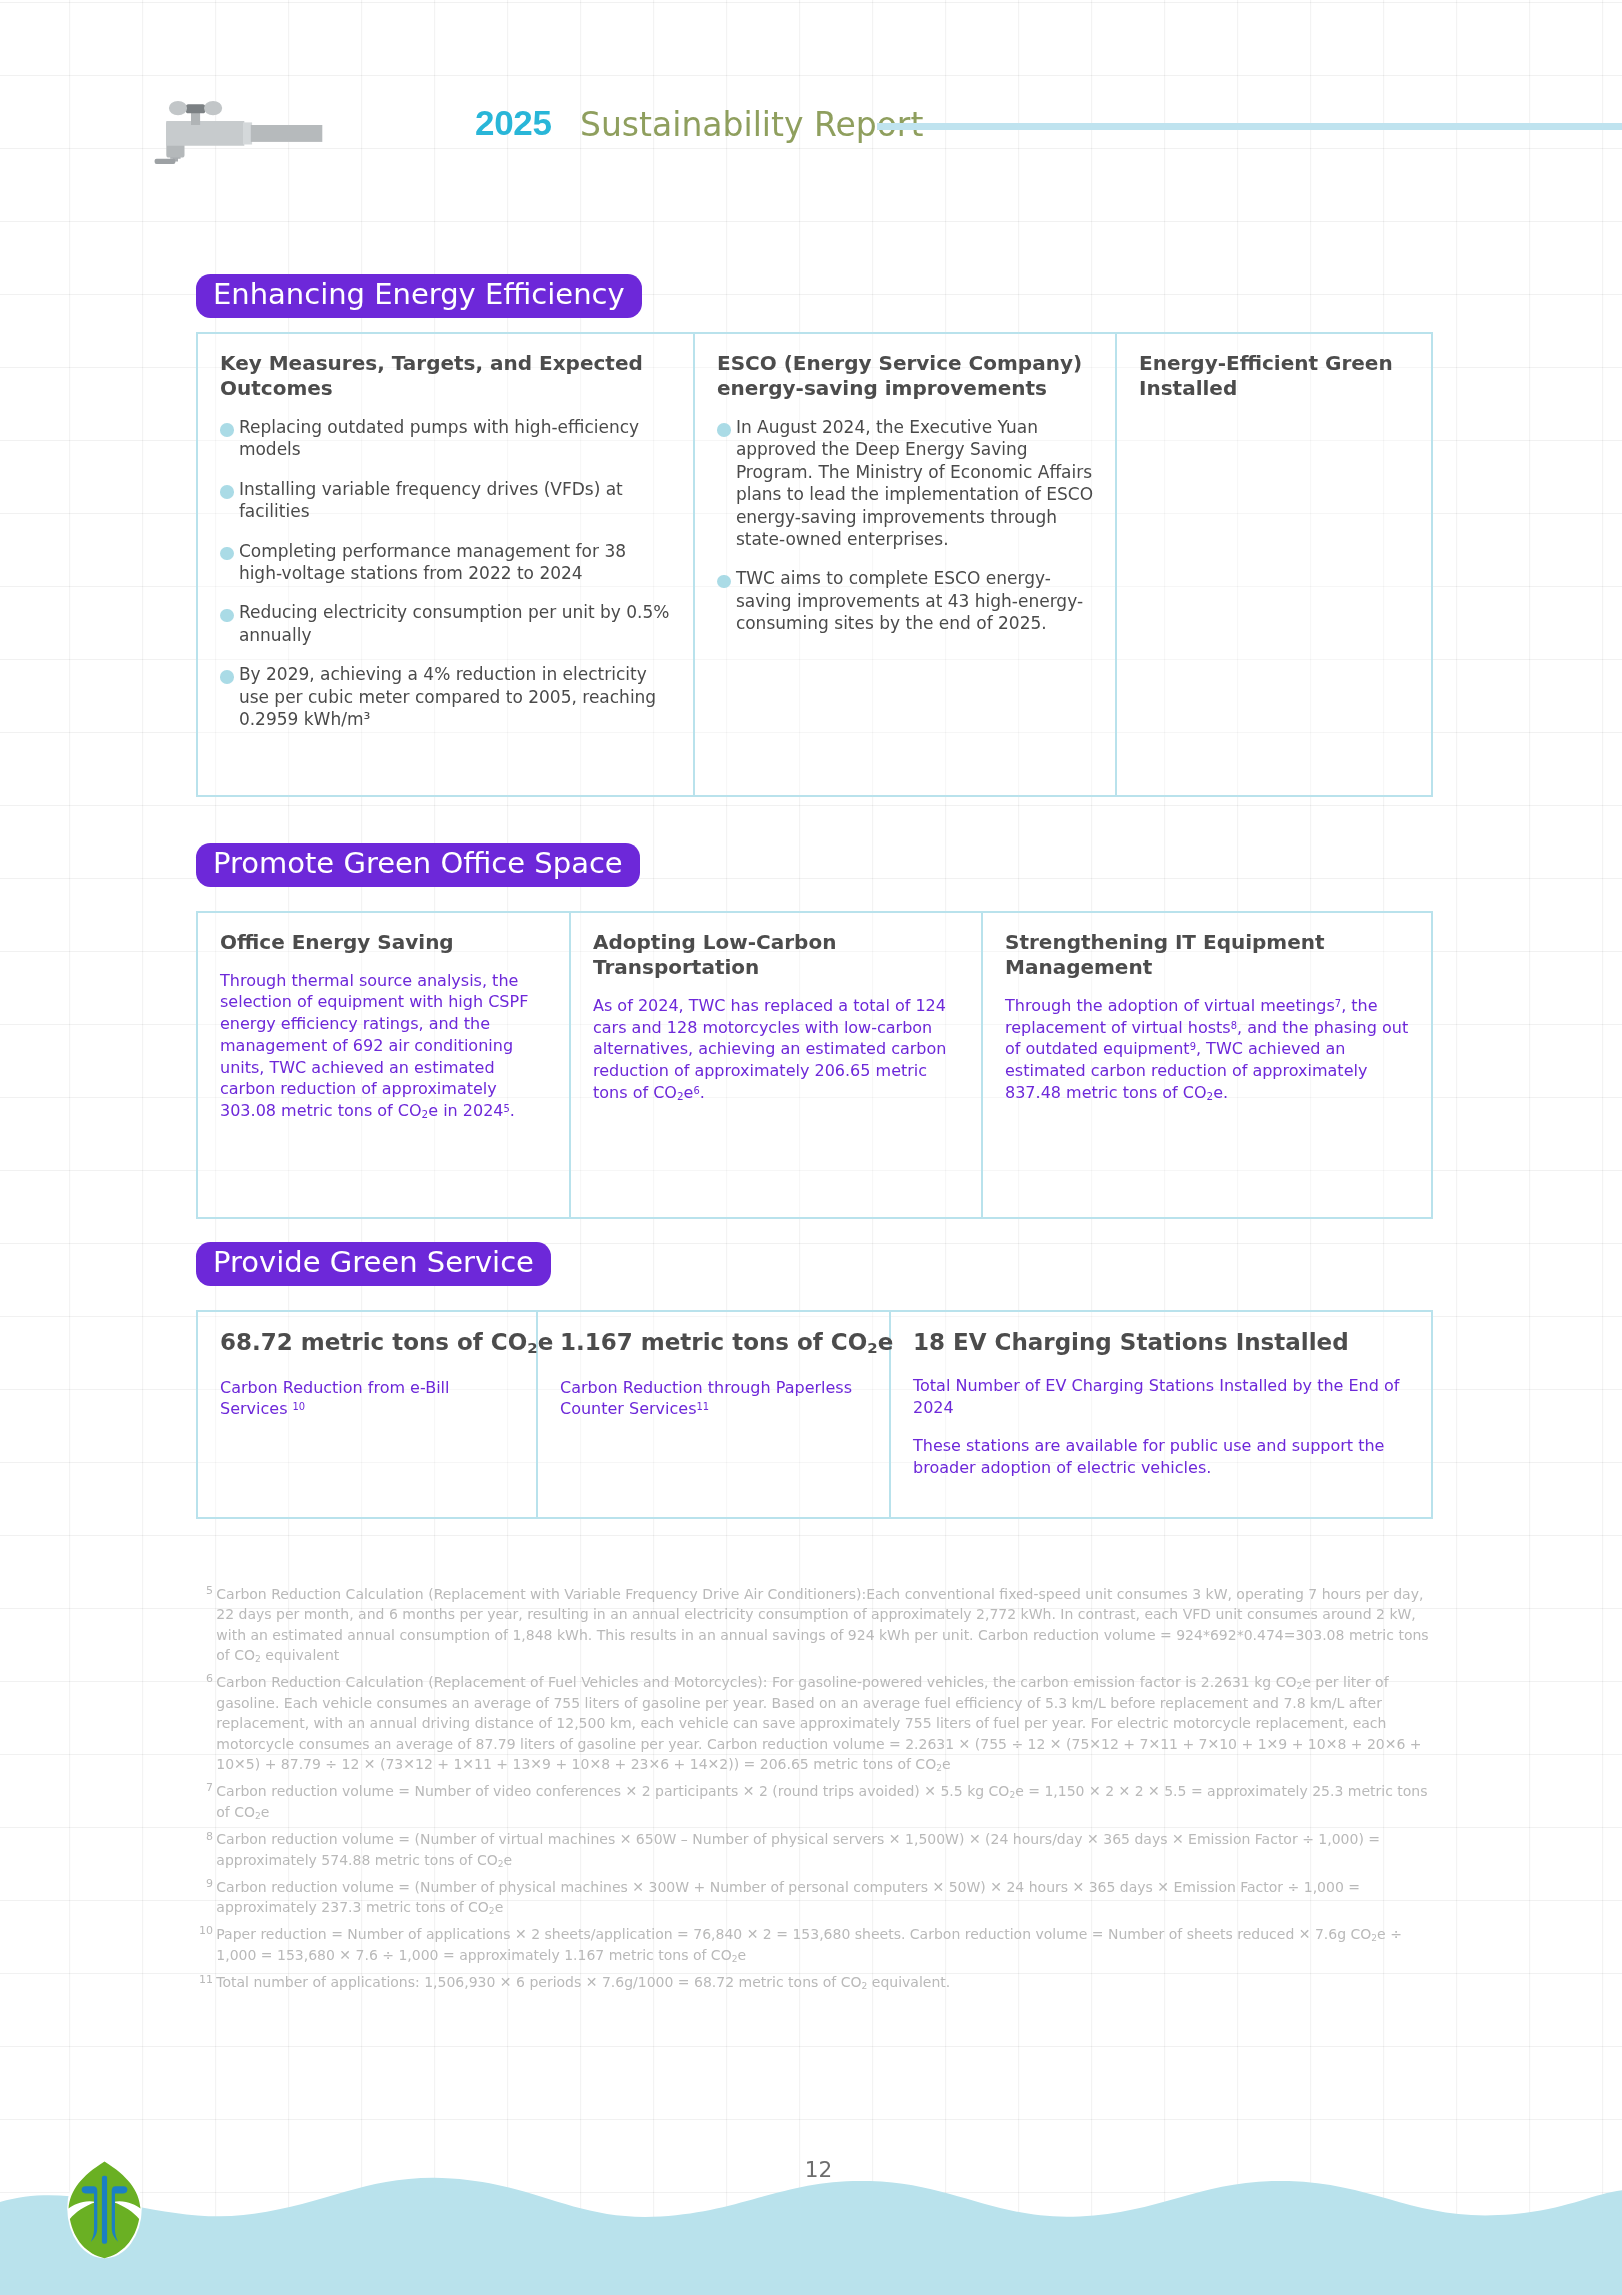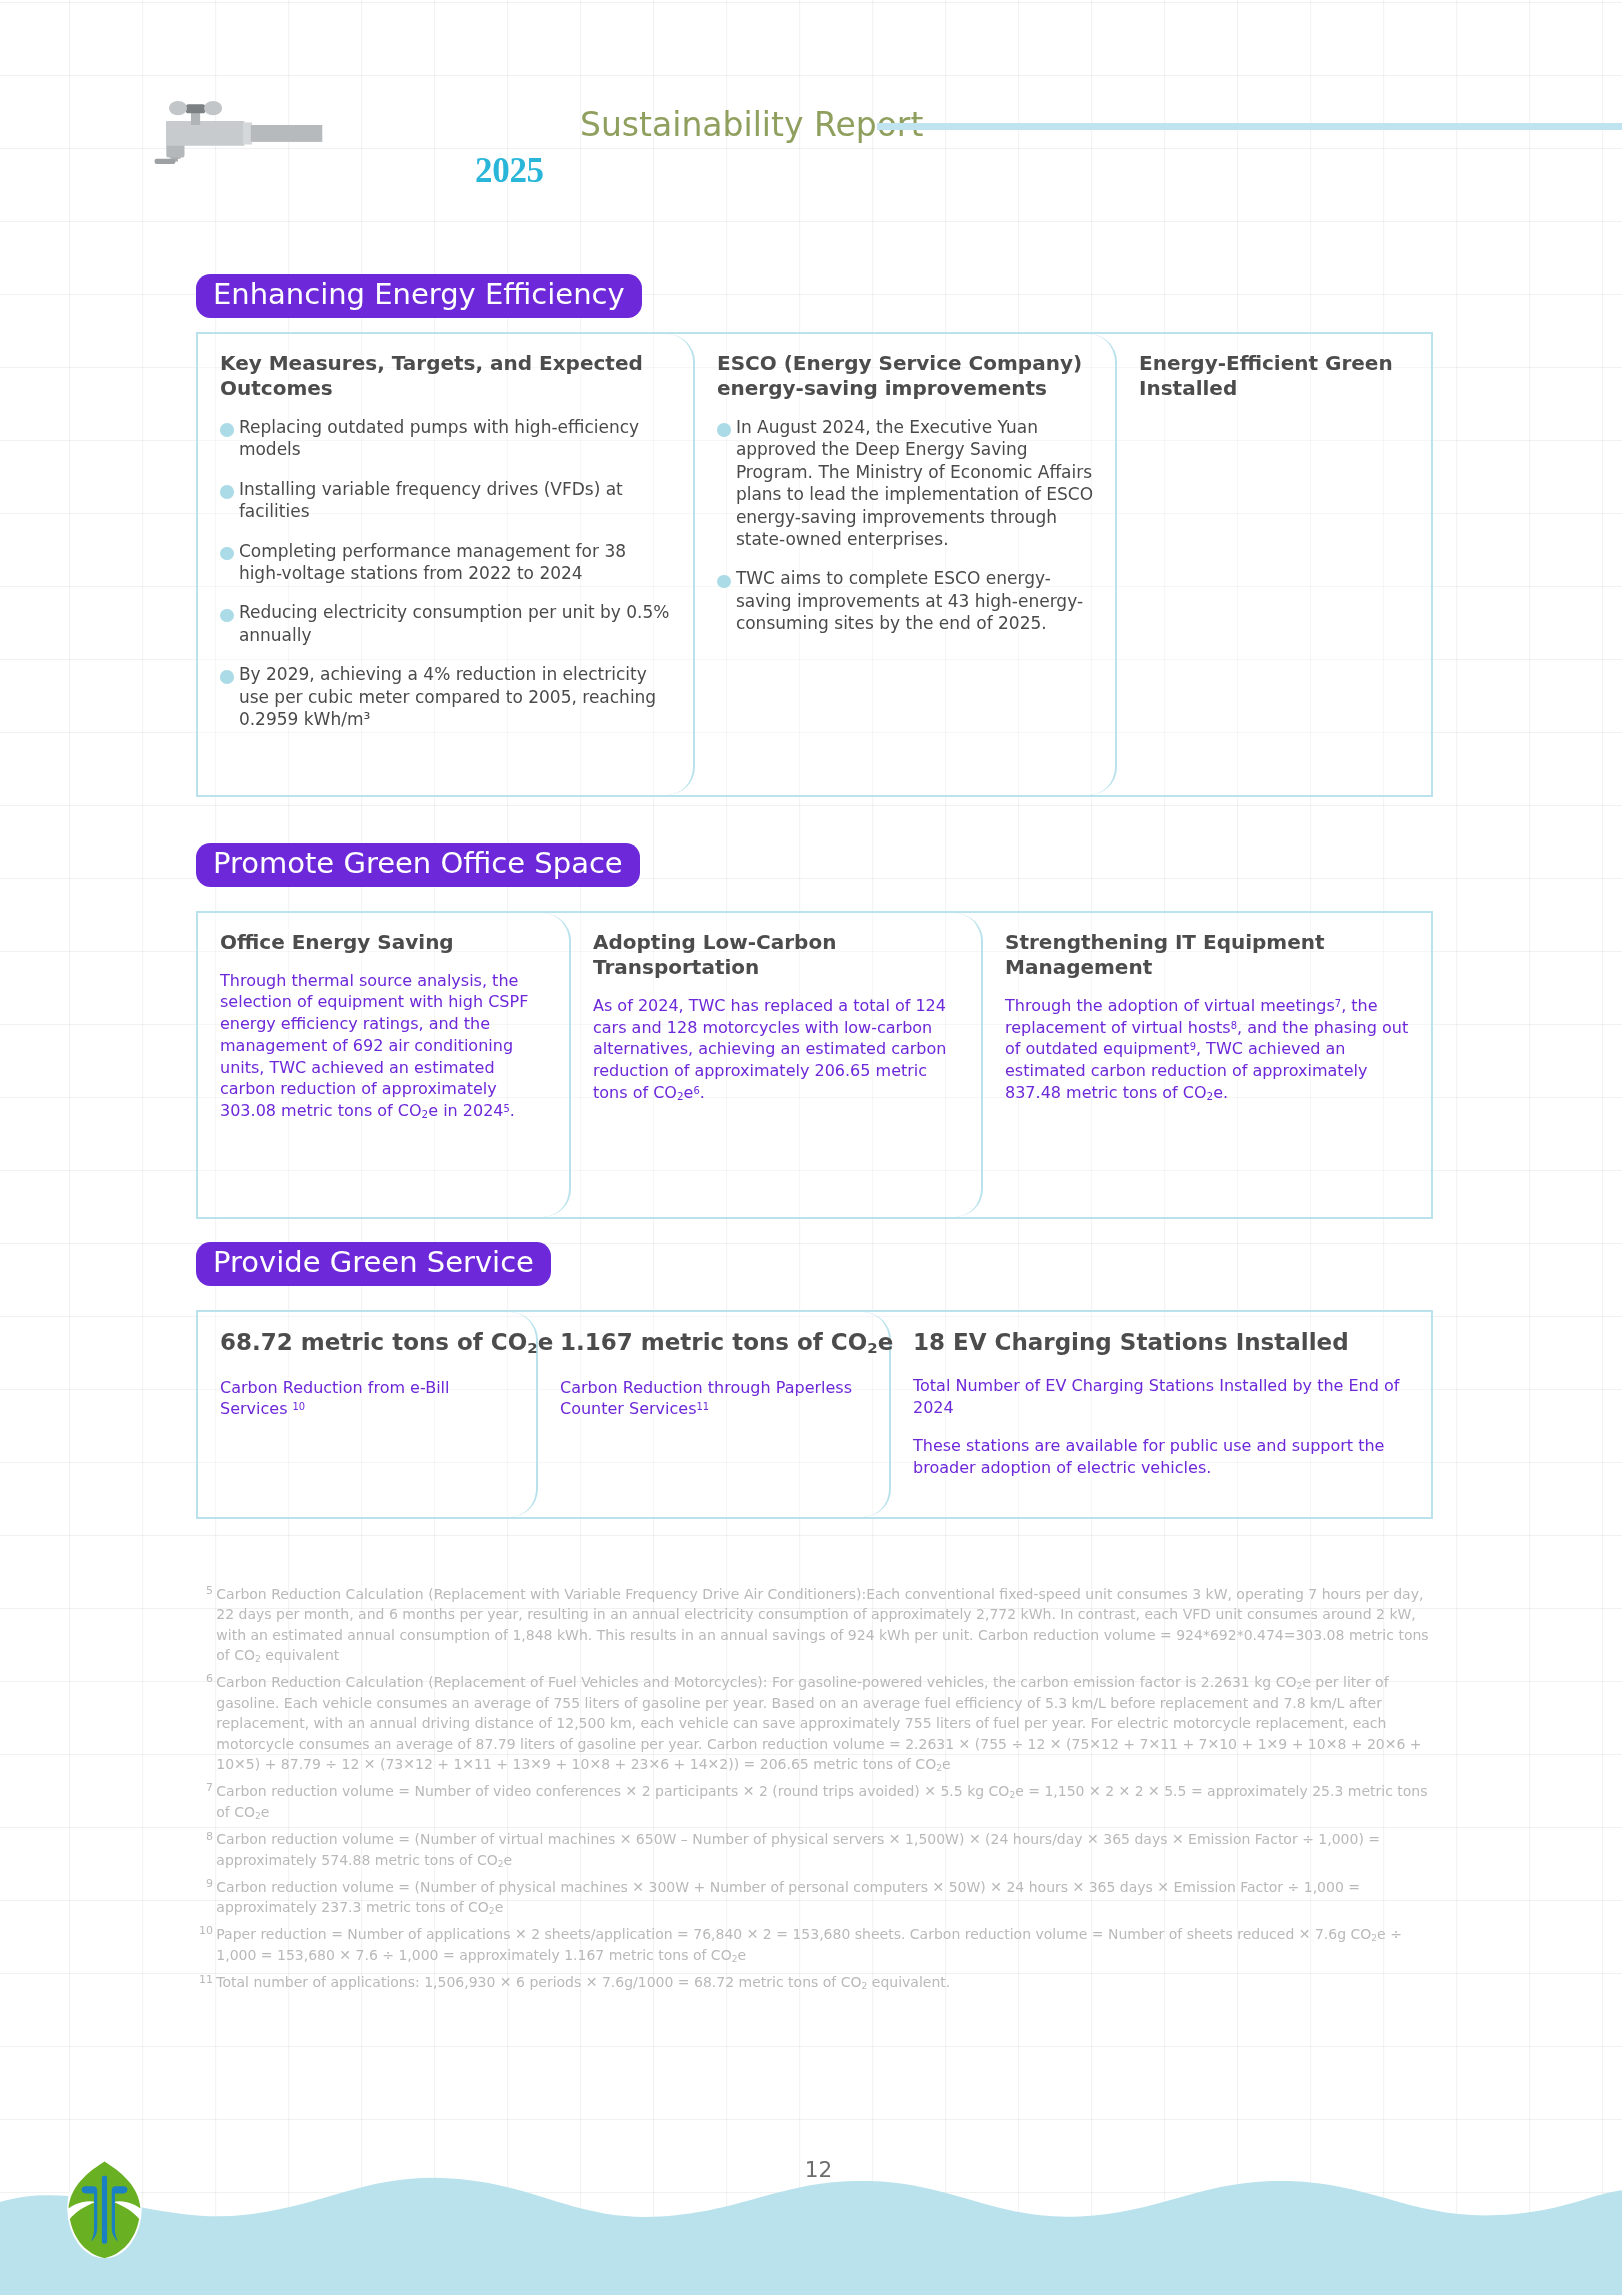--- a/index.html
+++ b/index.html
@@ -20,22 +20,21 @@
     pointer-events:none;
   }
   #page{position:absolute;inset:0;}
 
   
   #header{position:absolute;left:151px;top:85px;width:1413px;height:79px;}
   .faucet{position:absolute;left:0;top:14.4px;}
   .hdr-year{
     position:absolute;left:324px;top:18.3px;
     font-size:35px;font-weight:bold;color:#29b6d8;letter-spacing:-0.3px;
-    font-family:Liberation Serif, serif;
-    margin-top:48px;
+    font-family:Liberation Sans, sans-serif;
   }
   .hdr-title{
     position:absolute;left:429px;top:19.6px;
     font-size:33px;color:#8f9f5e;font-weight:400;
   }
   .hdr-rule{
     position:absolute;left:726px;top:38px;width:838px;height:6.5px;
     background:#bfe3ef;
   }
 
@@ -55,21 +54,20 @@
     position:absolute;
     border:2px solid #b9e2ec;
     display:flex;
     box-sizing:border-box;
     background:rgba(255,255,255,.35);
   }
   .col{
     box-sizing:border-box;
     border-right:2px solid #b9e2ec;
     padding:17px 19.6px 17px 22px;
-    border-radius:28px;
   }
   .col:last-child{border-right:none;}
   .col-h{
     font-size:20px;font-weight:bold;color:#4c4c4c;
     line-height:1.26;margin-bottom:14.4px;
   }
   .bul{
     display:flex;align-items:flex-start;margin-bottom:17px;
   }
   .bul:last-child{margin-bottom:0;}

